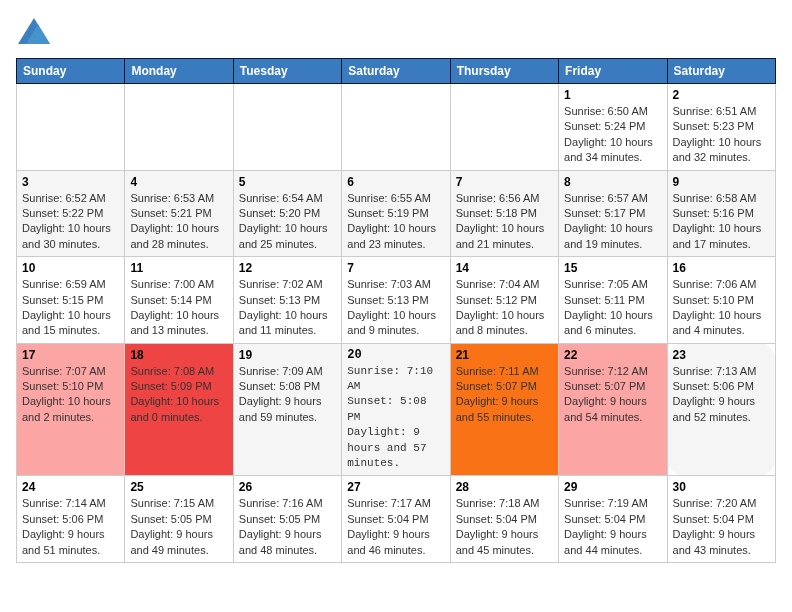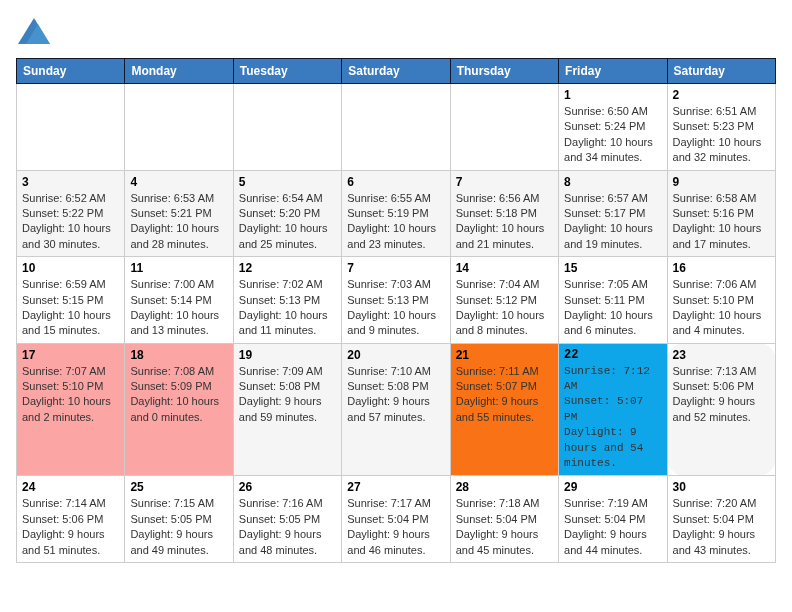--- a/index.html
+++ b/index.html
@@ -189,37 +189,37 @@
         <td>
           <span class="day-num">16</span>
           <div class="day-info">Sunrise: 7:06 AM<br>Sunset: 5:10 PM<br>Daylight: 10 hours and 4 minutes.</div>
         </td>
       </tr>
       <tr>
         <td style="background: #fca5a5;">
           <span class="day-num">17</span>
           <div class="day-info">Sunrise: 7:07 AM<br>Sunset: 5:10 PM<br>Daylight: 10 hours and 2 minutes.</div>
         </td>
-        <td style="background: #fca5a5;">
+        <td style="background: #ef4444;">
           <span class="day-num">18</span>
           <div class="day-info">Sunrise: 7:08 AM<br>Sunset: 5:09 PM<br>Daylight: 10 hours and 0 minutes.</div>
         </td>
         <td style="background: rgb(245, 245, 245); margin-left: 8px;">
           <span class="day-num">19</span>
           <div class="day-info">Sunrise: 7:09 AM<br>Sunset: 5:08 PM<br>Daylight: 9 hours and 59 minutes.</div>
         </td>
-        <td style="background: rgb(245, 245, 245);">
+        <td style="background: rgb(245, 245, 245); font-family: Liberation Mono, monospace;">
           <span class="day-num">20</span>
           <div class="day-info">Sunrise: 7:10 AM<br>Sunset: 5:08 PM<br>Daylight: 9 hours and 57 minutes.</div>
         </td>
         <td style="background: #f97316;">
           <span class="day-num">21</span>
           <div class="day-info">Sunrise: 7:11 AM<br>Sunset: 5:07 PM<br>Daylight: 9 hours and 55 minutes.</div>
         </td>
-        <td style="background: #0ea5e9; font-family: Liberation Mono, monospace;">
+        <td style="background: #fca5a5;">
           <span class="day-num">22</span>
           <div class="day-info">Sunrise: 7:12 AM<br>Sunset: 5:07 PM<br>Daylight: 9 hours and 54 minutes.</div>
         </td>
         <td style="background: rgb(245, 245, 245); border-radius: 18px;">
           <span class="day-num">23</span>
           <div class="day-info">Sunrise: 7:13 AM<br>Sunset: 5:06 PM<br>Daylight: 9 hours and 52 minutes.</div>
         </td>
       </tr>
       <tr>
         <td>

